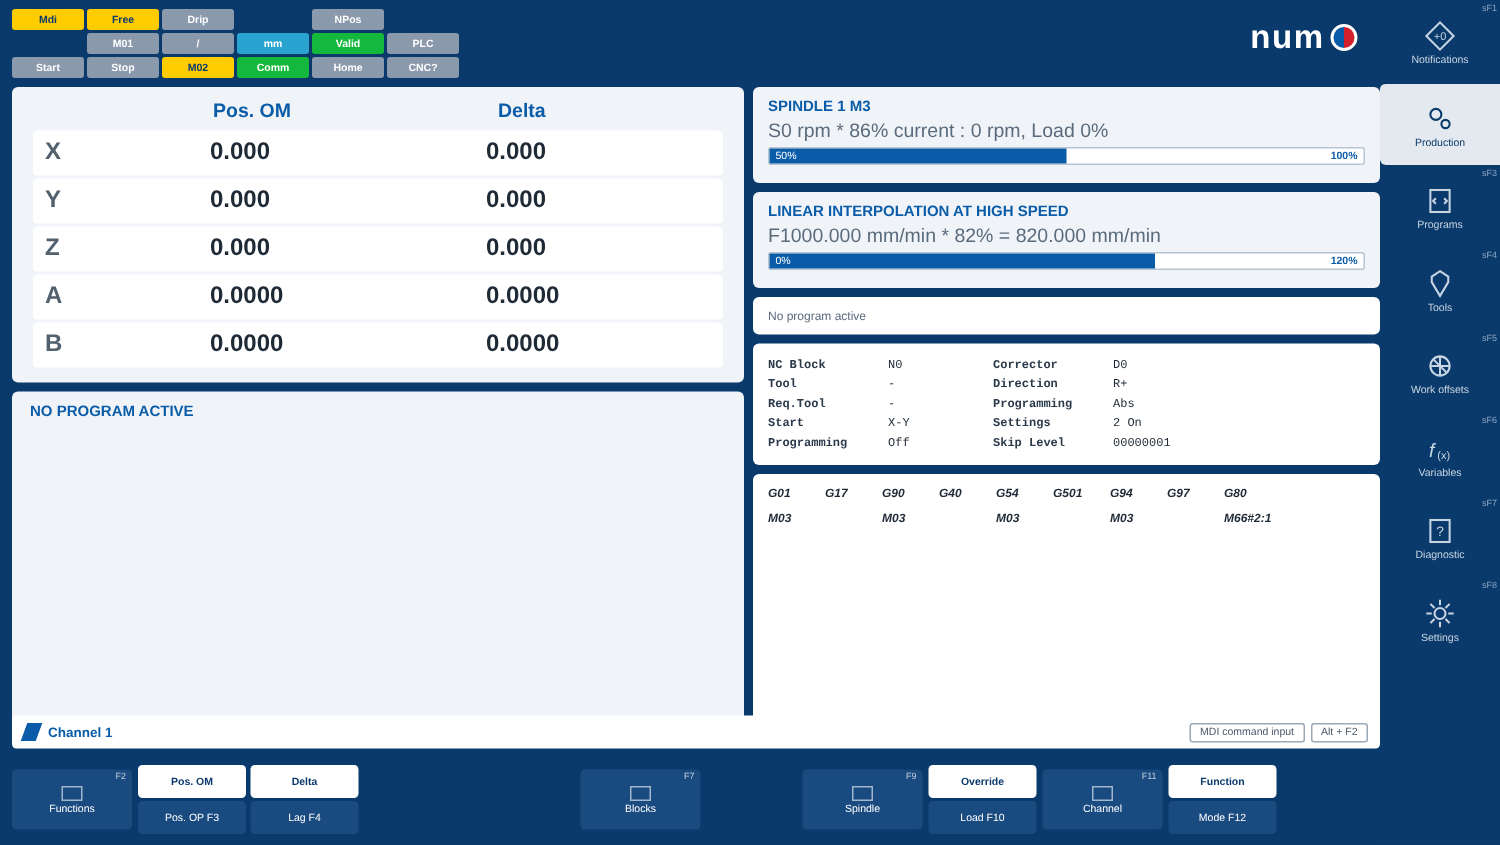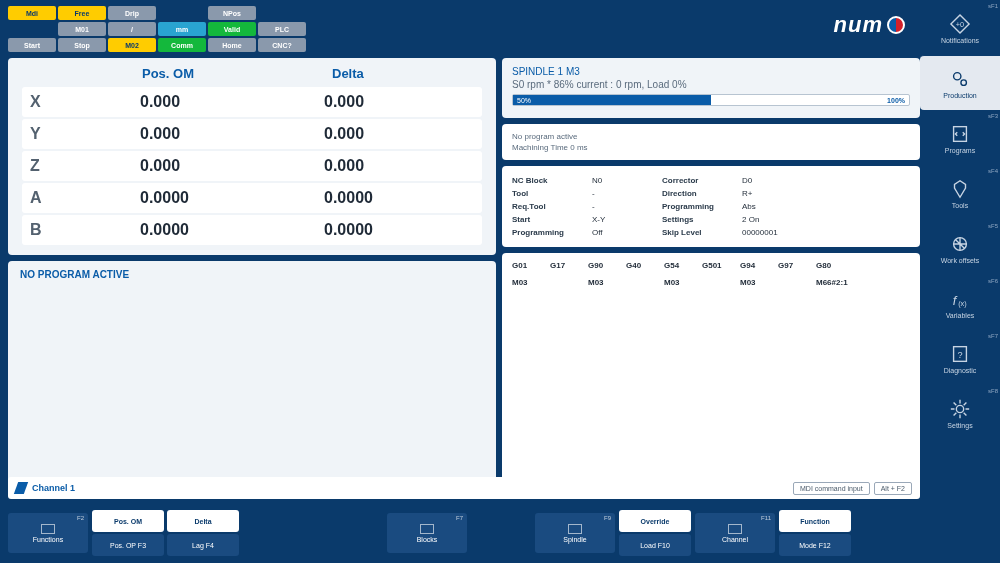--- a/index.html
+++ b/index.html
@@ -6,21 +6,21 @@
   body { font-family: Arial, sans-serif; background: #0a3a6b; width: 1000px; height: 563px; overflow: hidden; font-size: 9px; color: #fff; position: relative; }
 
   .topbar { position: absolute; top: 0; left: 0; right: 0; height: 58px; padding: 6px 8px; display: flex; }
   .btn-grid { display: grid; grid-template-columns: repeat(7,48px); grid-template-rows: repeat(3,14px); gap: 2px; }
   .tb { font-size: 7px; display:flex; align-items:center; justify-content:center; border-radius:2px; cursor:pointer; color:#0a3a6b; font-weight:bold; }
   .tb.grey { background:#8a99ac; color:#fff; }
   .tb.yellow { background:#ffcc00; }
   .tb.green { background:#14b83c; color:#fff; }
   .tb.blue { background:#29a4d1; color:#fff; }
   .tb.empty { background:transparent; }
-  .logo { position:absolute; right:95px; top:12px; font-size:22px; font-weight:bold; font-style:italic; letter-spacing:1px; color:#fff; display:flex; align-items:center; gap:4px;}
+  .logo { position:absolute; right:95px; top:12px; font-size:22px; font-weight:bold; letter-spacing:1px; color:#fff; display:flex; align-items:center; gap:4px;}
   .logo-swirl { width:18px; height:18px; border-radius:50%; background: conic-gradient(#d3202a 0 50%, #0a5ca8 50% 100%); border:2px solid #fff; }
 
   .sidenav { position:absolute; right:0; top:0; bottom:0; width:80px; background:#0a3a6b; display:flex; flex-direction:column; }
   .sn-item { height:55px; display:flex; flex-direction:column; align-items:center; justify-content:center; gap:2px; font-size:7px; color:#c7d4e3; cursor:pointer; border-top:1px solid #0a3a6b; position:relative; }
   .sn-item.active { background:#e4e9f0; color:#0a3a6b; border-radius:4px 0 0 4px;}
   .sn-icon { width:22px; height:22px; display:flex; align-items:center; justify-content:center; }
   .sn-key { position:absolute; right:2px; top:2px; font-size:6px; color:#8ea6c2;}
   .sn-item.active .sn-key { color:#6b7a8c; }
 
   .main { position:absolute; top:58px; left:8px; width:912px; bottom:70px; display:flex; gap:6px; }
@@ -35,35 +35,35 @@
   .pos-header span:nth-child(2){ flex:1; text-align:left; padding-left:40px;}
   .pos-header span:nth-child(3){ width:150px; text-align:left; }
   .pos-row { display:flex; align-items:center; background:#fff; margin:2px 0; padding:6px 8px; border-radius:3px; }
   .pos-row .ax { width:70px; font-size:16px; font-weight:bold; color:#53616f;}
   .pos-row .v1 { flex:1; font-size:16px; font-weight:bold; color:#1f2a37; text-align:left; padding-left:40px;}
   .pos-row .v2 { width:150px; font-size:16px; font-weight:bold; color:#1f2a37; text-align:left;}
 
   .prog-panel { flex:1; padding:8px 12px; font-size:10px; font-weight:bold; color:#0a5ca8;}
 
   .spindle { padding:8px 10px 12px; }
-  .sp-title { font-weight:normal; font-size:10px; color:#0a5ca8;}
-  .sp-sub { font-size:10px; color:#5a6b7d; margin:2px 0 4px;}
+  .sp-title { font-weight:bold; font-size:10px; color:#0a5ca8;}
+  .sp-sub { font-size:13px; color:#5a6b7d; margin:2px 0 4px;}
   .bar { height:12px; background:#fff; border:1px solid #b7c4d1; position:relative; border-radius:2px;}
   .bar-fill { position:absolute; top:0; left:0; bottom:0; background:#0a5ca8; display:flex; align-items:center; padding-left:4px; font-size:7px; color:#fff;}
   .bar-lbl { position:absolute; right:4px; top:0; bottom:0; display:flex; align-items:center; font-size:7px; color:#0a5ca8; font-weight:bold;}
 
   .noprog { padding:6px 10px; font-size:8px; color:#5a6b7d;}
   .noprog div { margin:2px 0;}
 
   .ncgrid { padding:8px 10px; display:grid; grid-template-columns: 80px 70px 80px 70px; font-size:8px; color:#1f2a37;}
-  .ncgrid div { padding:2px 0; }
+  .ncgrid div { padding:2px 0;font-family:Liberation Mono, monospace; }
   .ncgrid .lbl { font-weight:bold; color:#2a3a4a;}
 
   .gcodes { padding:8px 10px; font-size:8px; color:#1f2a37;}
-  .gc-row { display:flex; margin-bottom:4px; font-weight:bold;}
+  .gc-row { display:flex; margin-bottom:4px; font-weight:bold;font-style:italic;}
   .gc-row span { width:38px;}
 
   .chanbar { position:absolute; bottom:64px; left:8px; width:912px; height:22px; background:#fff; border-radius:3px; display:flex; align-items:center; padding:0 8px; color:#0a5ca8; font-size:9px; font-weight:bold;}
   .chanbar .slash { width:10px; height:12px; background:#0a5ca8; transform:skewX(-20deg); margin-right:6px;}
   .mdi-box { margin-left:auto; display:flex; gap:4px; }
   .mdi-box span { border:1px solid #9aa8b8; padding:2px 6px; font-size:7px; color:#4a5a6a; font-weight:normal; border-radius:2px;}
 
   .bottombar { position:absolute; bottom:0; left:0; right:0; height:60px; background:#0a3a6b; display:flex; align-items:center; padding:6px 8px; gap:4px;}
   .fbtn-grp { display:flex; flex-direction:column; gap:2px; }
   .fbtn-col { display:flex; gap:3px;}
@@ -233,23 +233,32 @@
     <div class="panel spindle">
       <div class="sp-title">SPINDLE 1 M3</div>
       <div class="sp-sub">S0 rpm * 86% current : 0 rpm, Load 0%</div>
       <div class="bar">
         <div class="bar-fill" id="spfill" style="width: 50%;">
             <span>50%</span>
           </div>
         <div class="bar-lbl">100%</div>
       </div>
     </div>
+    <div class="panel spindle">
+      <div class="sp-title">LINEAR INTERPOLATION AT HIGH SPEED</div>
+      <div class="sp-sub">F1000.000 mm/min * 82% = 820.000 mm/min</div>
+      <div class="bar">
+        <div class="bar-fill" id="intfill" style="width: 65%;">
+            <span>0%</span>
+          </div>
+        <div class="bar-lbl">120%</div>
+      </div>
+    </div>
     <div class="panel white noprog">
       <div>No program active</div>
-      <div>Machining Time 0 ms</div>
     </div>
     <div class="panel white ncgrid" id="ncgrid">
         <div class="lbl">NC Block</div>
     <div>N0</div>
     <div class="lbl">Corrector</div>
     <div>D0</div>
         <div class="lbl">Tool</div>
     <div>-</div>
     <div class="lbl">Direction</div>
     <div>R+</div>

